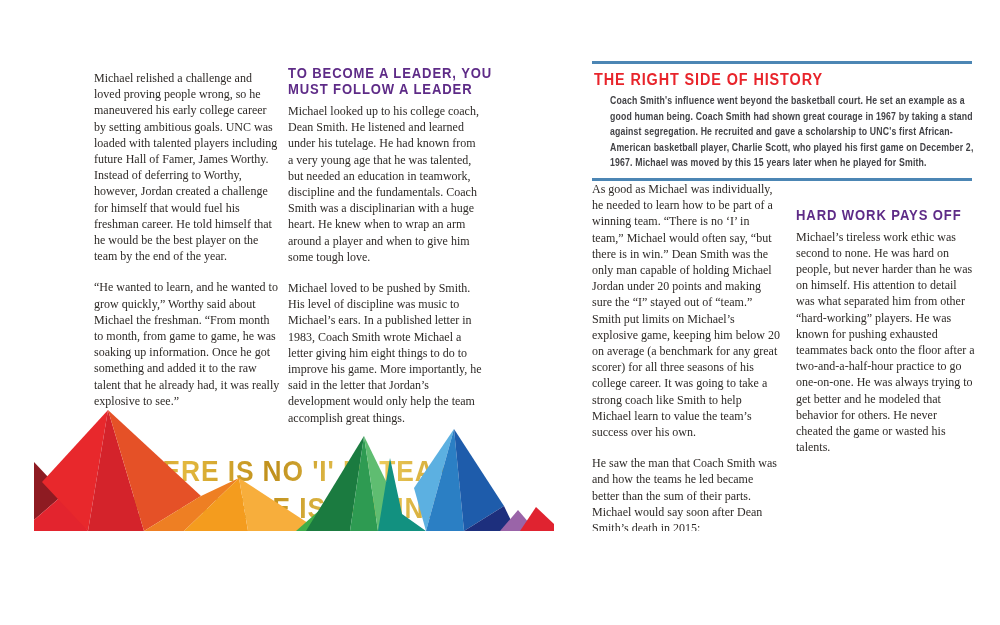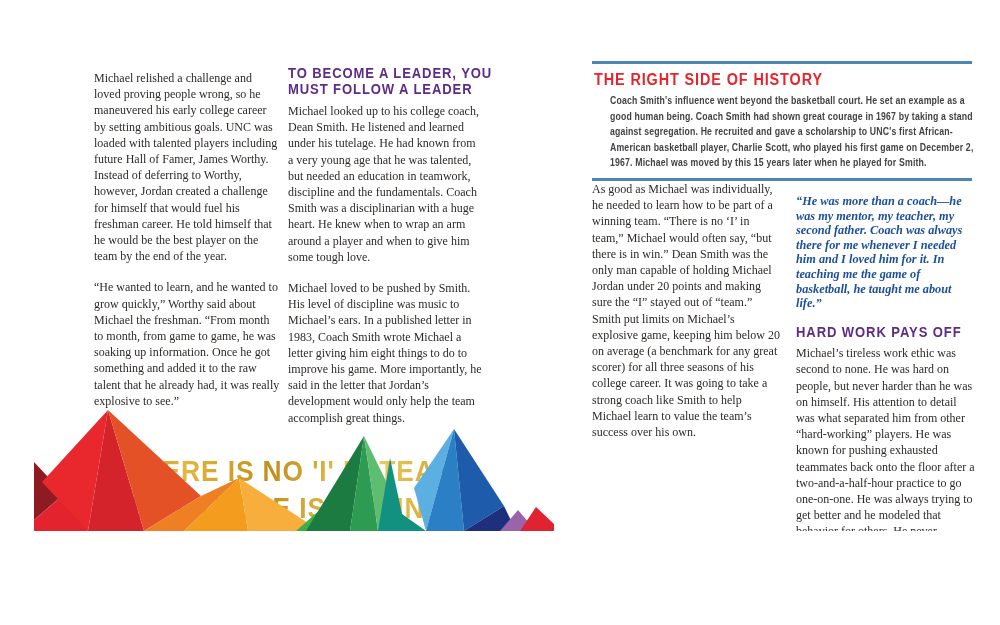--- a/index.html
+++ b/index.html
@@ -78,24 +78,24 @@
     <span style="display:block">BUT THERE IS IN WIN."</span>
   </div>
 
   <div class="rule" style="left:558px;top:61px;width:380px;"></div>
   <div class="red-heading" style="position:absolute;left:560px;top:71px;">THE RIGHT SIDE OF HISTORY</div>
   <div class="callout-body" style="left:576px;top:93px;">Coach Smith's influence went beyond the basketball court. He set an example as a good human being. Coach Smith had shown great courage in 1967 by taking a stand against segregation. He recruited and gave a scholarship to UNC's first African-American basketball player, Charlie Scott, who played his first game on December 2, 1967. Michael was moved by this 15 years later when he played for Smith.</div>
   <div class="rule" style="left:558px;top:178px;width:380px;"></div>
 
   <div class="col body-copy" style="left:558px;top:181px;width:190px;">
     <p>As good as Michael was individually, he needed to learn how to be part of a winning team. “There is no ‘I’ in team,” Michael would often say, “but there is in win.” Dean Smith was the only man capable of holding Michael Jordan under 20 points and making sure the “I” stayed out of “team.” Smith put limits on Michael’s explosive game, keeping him below 20 on average (a benchmark for any great scorer) for all three seasons of his college career. It was going to take a strong coach like Smith to help Michael learn to value the team’s success over his own.</p>
+    <p>He saw the man that Coach Smith was and how the teams he led became better than the sum of their parts. Michael would say soon after Dean Smith’s death in 2015:</p>
   </div>
 
   <div class="col" style="left:762px;top:194px;width:180px;">
-    <div class="blue-quote">“He was more than a coach—he was my mentor, my teacher, my second father. Coach was always there for me whenever I needed him and I loved him for it. In teaching me the game of basketball, he taught me about life.”</div>
     <div class="purple-heading" style="margin-top:14px;">HARD WORK PAYS OFF</div>
     <div class="body-copy" style="margin-top:5px;">
       <p>Michael’s tireless work ethic was second to none. He was hard on people, but never harder than he was on himself. His attention to detail was what separated him from other “hard-working” players. He was known for pushing exhausted teammates back onto the floor after a two-and-a-half-hour practice to go one-on-one. He was always trying to get better and he modeled that behavior for others. He never cheated the game or wasted his talents.</p>
     </div>
   </div>
 
   <div class="footer">
     <span>BECOME A LEADER</span>
     <span class="sep">|</span>
     <span>11</span>

